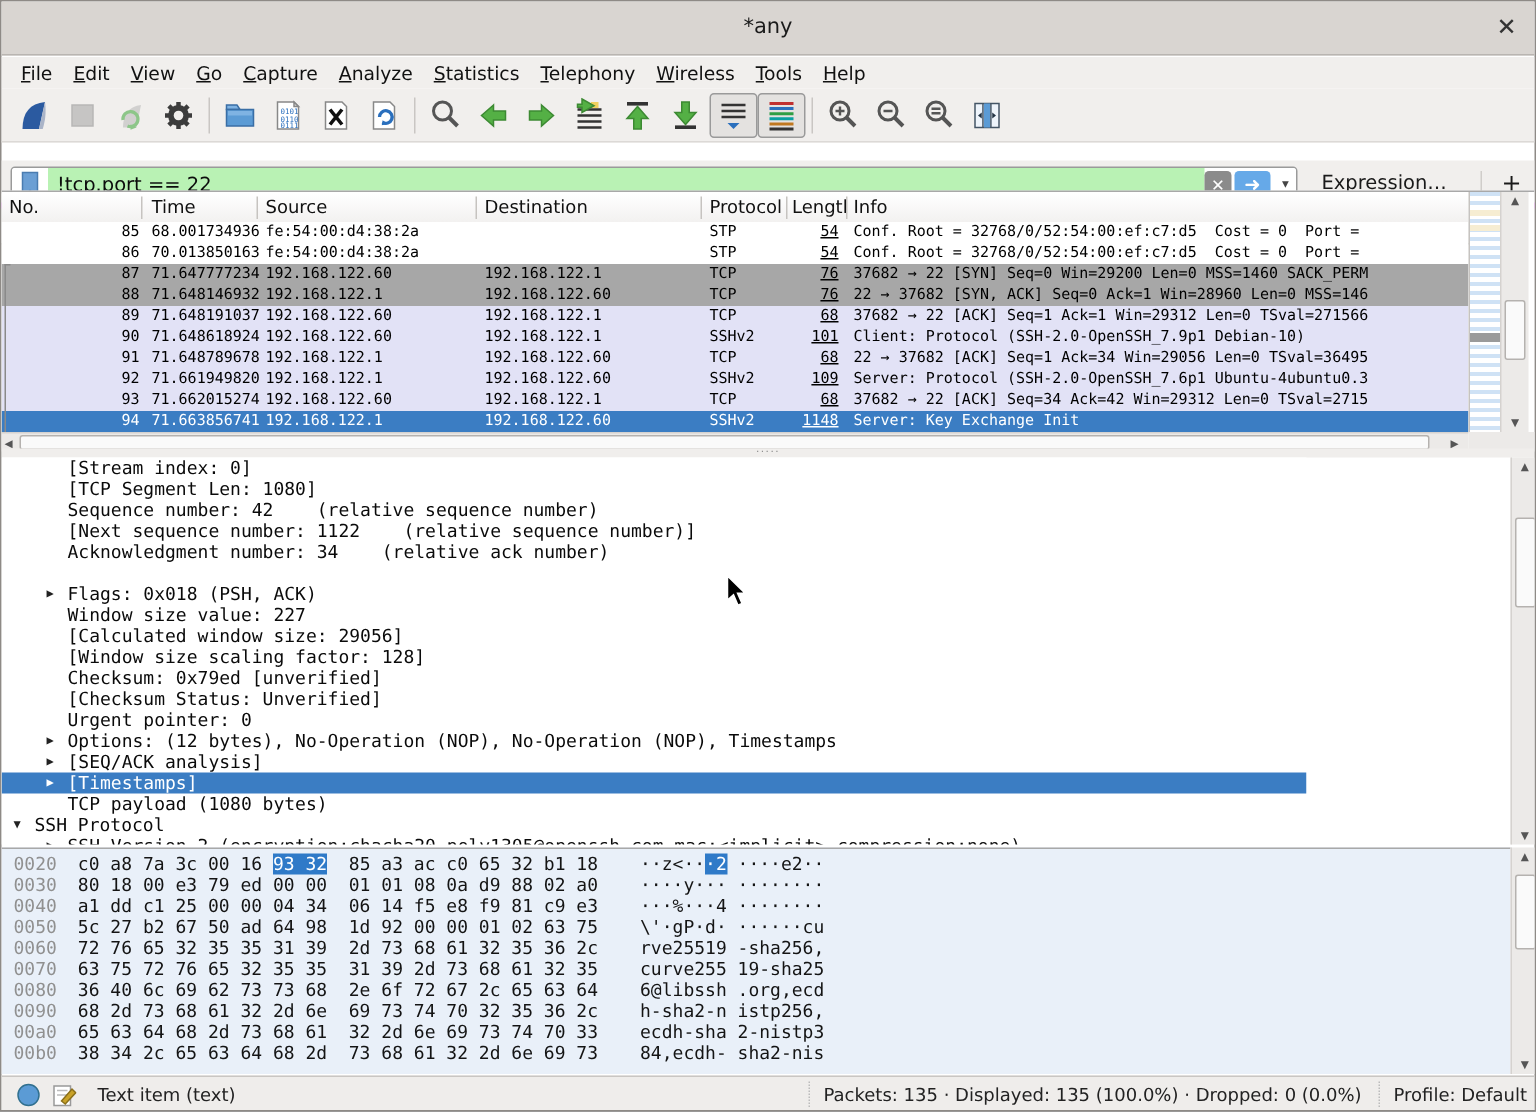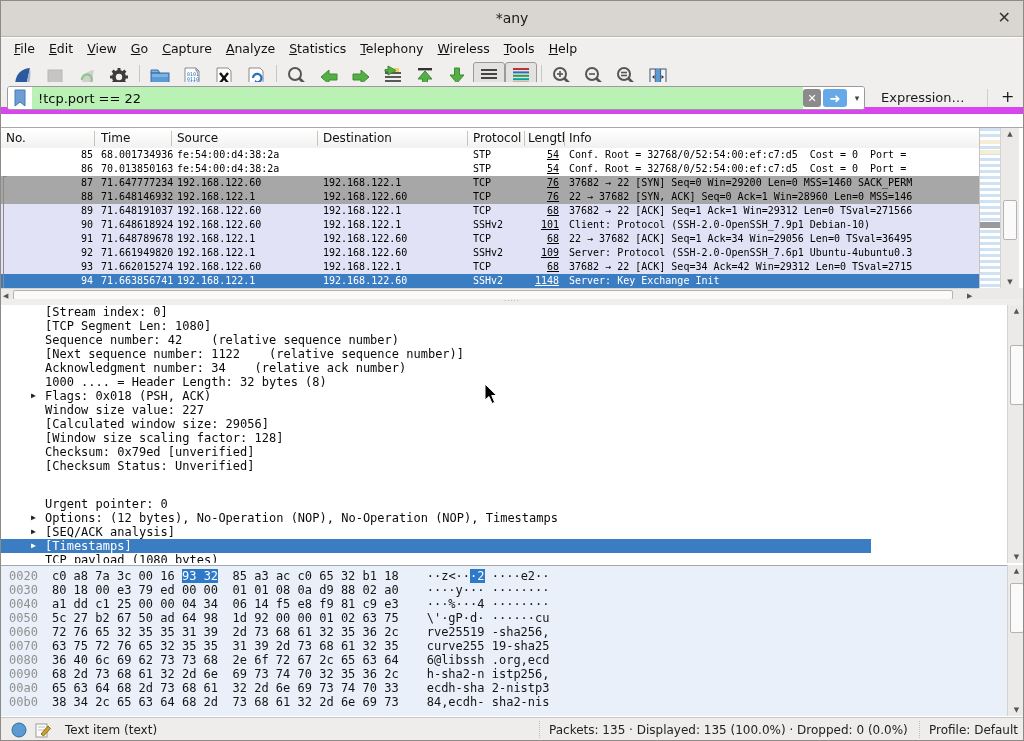--- a/index.html
+++ b/index.html
@@ -18,22 +18,22 @@
   .menu-item{display:inline-block;padding:3px 7px;}
   .menu-item::first-letter{text-decoration:underline;}
   
   .toolbar{position:absolute;left:0;top:58px;width:100%;height:36px;background:#f1efed;
     border-bottom:1px solid #dcd9d6;display:flex;align-items:center;padding-left:6px;}
   .tbtn{width:32px;height:30px;display:flex;align-items:center;justify-content:center;border-radius:3px;}
   .tbtn.pressed{border:1px solid #9a9a9a;background:#e4e2e0;}
   .tbtn.disabled{opacity:.55;}
   .tsep{width:1px;height:24px;background:#c9c6c3;margin:0 4px;}
   
-  .filterbar{position:absolute;left:0;top:81px;width:100%;height:32px;background:#f1efed;
-    border-bottom:7px solid #d946ef;}
+  .filterbar{position:absolute;left:0;top:106px;width:100%;height:32px;background:#f1efed;
+    border-bottom:4px solid #d946ef;}
   .ffield{position:absolute;left:6px;top:4px;width:858px;height:24px;background:#fff;
     border:1px solid #9a9a9a;border-radius:3px;display:flex;align-items:center;overflow:hidden;}
   .fbookmark{width:24px;height:100%;display:flex;align-items:center;justify-content:center;background:#fff;}
   .fgreen{flex:1;height:100%;background:#b9f2b4;display:flex;align-items:center;padding-left:6px;
     font-size:13px;color:#0c0c0c;}
   .fclear{width:18px;height:18px;background:#8b8b8b;border-radius:3px;color:#fff;display:flex;
     align-items:center;justify-content:center;font-size:11px;margin-right:2px;}
   .fapply{width:24px;height:18px;background:#66a9e8;border-radius:3px;color:#fff;display:flex;
     align-items:center;justify-content:center;font-size:13px;margin-right:3px;}
   .fdrop{width:14px;color:#444;font-size:9px;text-align:center;background:#fff;height:100%;
@@ -359,28 +359,28 @@
   </div>
 
   <div class="splitter" style="top:298px;">·····</div>
 
   <div class="details" id="details">
       <div class="dline" style="padding-left: 30px;"><span class="tri"></span><span>[Stream index: 0]</span></div>
       <div class="dline" style="padding-left: 30px;"><span class="tri"></span><span>[TCP Segment Len: 1080]</span></div>
       <div class="dline" style="padding-left: 30px;"><span class="tri"></span><span>Sequence number: 42    (relative sequence number)</span></div>
       <div class="dline" style="padding-left: 30px;"><span class="tri"></span><span>[Next sequence number: 1122    (relative sequence number)]</span></div>
       <div class="dline" style="padding-left: 30px;"><span class="tri"></span><span>Acknowledgment number: 34    (relative ack number)</span></div>
-      <div class="dline" style="padding-left: 30px;"><span class="tri"></span><span>1000 .... = Header Length: 32 bytes (8)</span></div>
+      <div class="dline" style="padding-left: 30px;"><span class="tri"></span></div>
       <div class="dline" style="padding-left: 30px;"><span class="tri">▶</span><span>Flags: 0x018 (PSH, ACK)</span></div>
       <div class="dline" style="padding-left: 30px;"><span class="tri"></span><span>Window size value: 227</span></div>
       <div class="dline" style="padding-left: 30px;"><span class="tri"></span><span>[Calculated window size: 29056]</span></div>
       <div class="dline" style="padding-left: 30px;"><span class="tri"></span><span>[Window size scaling factor: 128]</span></div>
       <div class="dline" style="padding-left: 30px;"><span class="tri"></span><span>Checksum: 0x79ed [unverified]</span></div>
       <div class="dline" style="padding-left: 30px;"><span class="tri"></span><span>[Checksum Status: Unverified]</span></div>
-      <div class="dline" style="padding-left: 30px; margin-top: 24px;"><span class="tri"></span><span>Urgent pointer: 0</span></div>
+      <div class="dline" style="padding-left: 30px;"><span class="tri"></span><span>Urgent pointer: 0</span></div>
       <div class="dline" style="padding-left: 30px;"><span class="tri">▶</span><span>Options: (12 bytes), No-Operation (NOP), No-Operation (NOP), Timestamps</span></div>
       <div class="dline" style="padding-left: 30px;"><span class="tri">▶</span><span>[SEQ/ACK analysis]</span></div>
       <div class="dline sel" style="padding-left: 30px;"><span class="tri">▶</span><span>[Timestamps]</span></div>
       <div class="dline" style="padding-left: 30px; align-items: center;"><span class="tri"></span><span>TCP payload (1080 bytes)</span></div>
       <div class="dline" style="padding-left: 8px;"><span class="tri">▼</span><span>SSH Protocol</span></div>
       <div class="dline" style="padding-left: 30px;"><span class="tri">▶</span><span>SSH Version 2 (encryption:chacha20-poly1305@openssh.com mac:&lt;implicit&gt; compression:none)</span></div>
     </div>
   <div class="vscroll vs-dt">
     <span class="arrow" style="top:2px;">▲</span>
     <div class="thumb" style="top:40px;height:60px;"></div>

